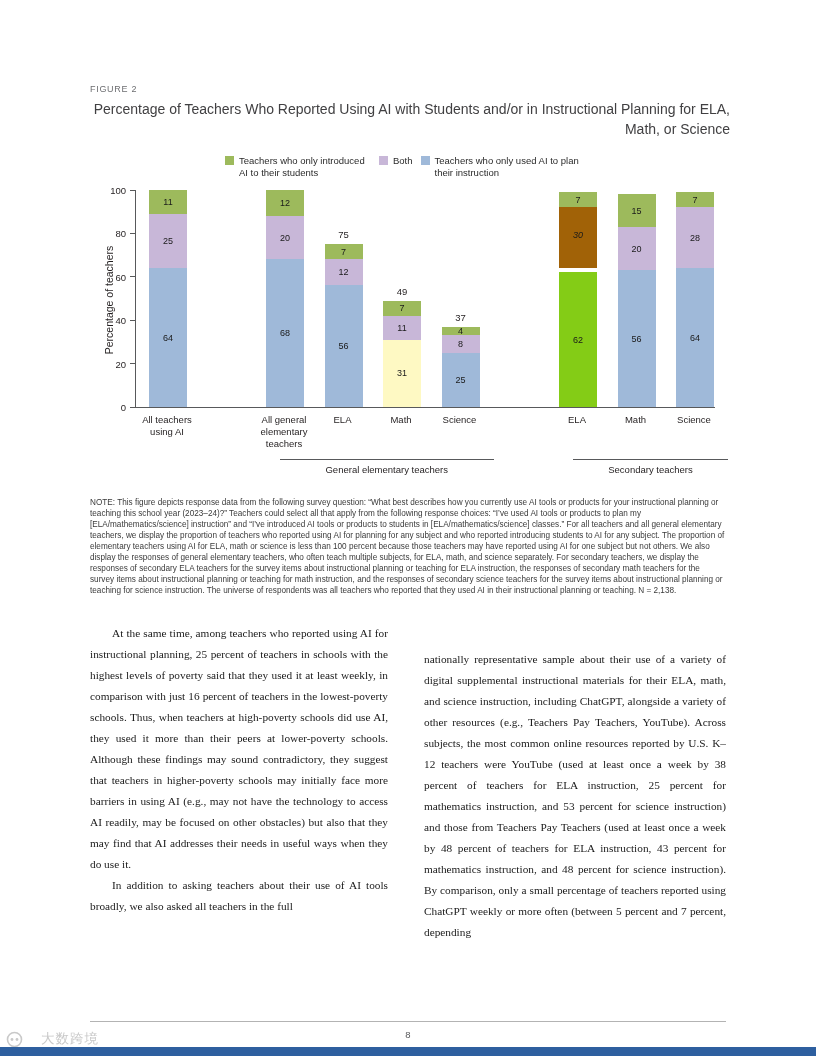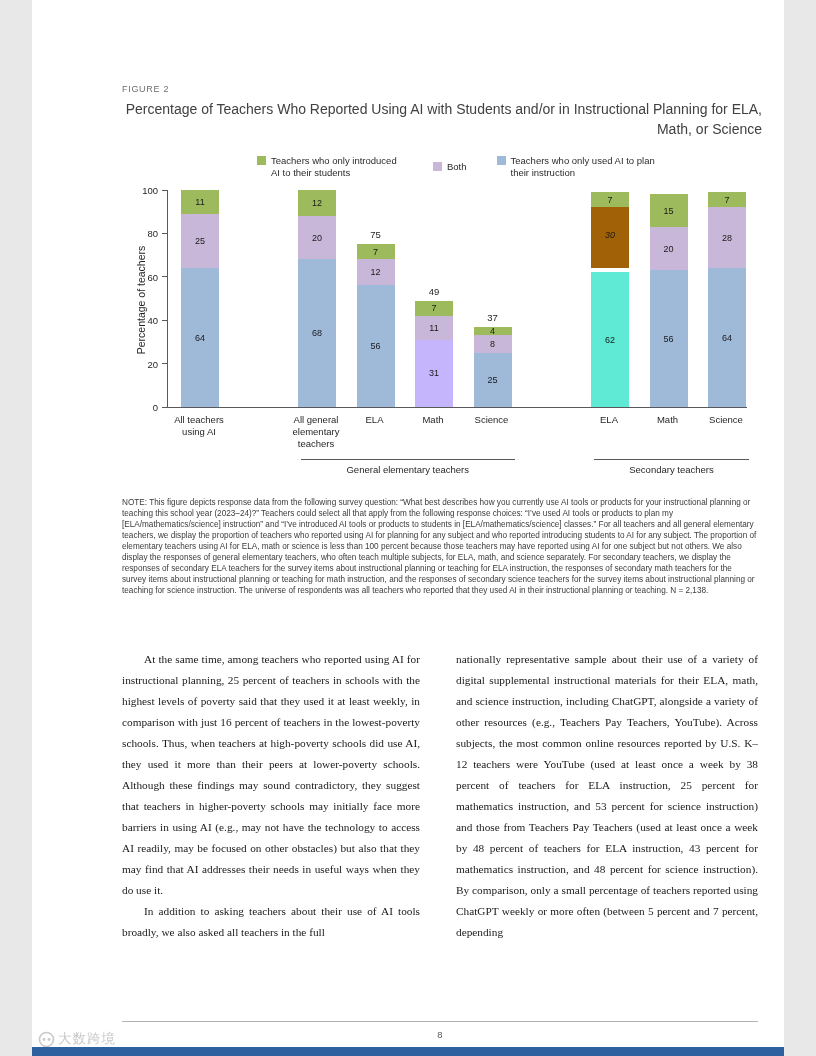--- a/index.html
+++ b/index.html
@@ -1,29 +1,29 @@
 <!DOCTYPE html>
 <html><head>
 <meta charset="utf-8">
 <style>
   * { box-sizing: border-box; margin: 0; padding: 0; }
   body { margin: 0; background: #e8e8e8; }
   #page {
-    position: relative; width: 752px; height: 1056px; background: #ffffff;
+    position: relative; width: 816px; height: 1056px; background: #ffffff;
     overflow: hidden; font-family: "Liberation Sans", sans-serif; margin: 0 auto;
   }
   #figure-label {
     position: absolute; left: 90px; top: 84px;
     font-size: 9px; letter-spacing: 0.7px; color: #6d6e71;
   }
   #figure-title {
     position: absolute; left: 90px; top: 99px; width: 640px;
     font-size: 14px; line-height: 20px; color: #414042; font-weight: 400; text-align: right;
   }
-  #legend { position: absolute; left: 225px; top: 155px; display: flex; column-gap: 30px; align-items: center; }
+  #legend { position: absolute; left: 225px; top: 155px; display: flex; column-gap: 8px; }
   .legend-item { display: flex; align-items: flex-start; gap: 5px; }
   .swatch { width: 9px; height: 9px; margin-top: 1px; flex: 0 0 auto; }
   .legend-label { font-size: 9.5px; line-height: 12px; color: #2b2b2b; display: inline-block; }
   #chart { position: absolute; left: 135px; top: 191px; width: 580px; height: 300px; }
   #plot {
     position: absolute; left: 0; top: 0; width: 580px; height: 217px;
     border-left: 1px solid #58595b; border-bottom: 1px solid #58595b;
   }
   #ylabel { position: absolute; left: -38px; top: 0; width: 24px; height: 217px; }
   #ylabel span {
@@ -34,37 +34,37 @@
   .ytick { position: absolute; left: -6px; width: 6px; height: 1px; background: #58595b; }
   .yticklabel {
     position: absolute; left: -44px; width: 34px; text-align: right;
     font-size: 9.5px; color: #231f20;
   }
   .segment { position: absolute; display: flex; align-items: center; justify-content: center; overflow: visible; margin-top: 15px; }
   .seg-label { font-size: 9px; color: #1a1a1a; }
   .total-label { position: absolute; text-align: center; font-size: 9.5px; color: #231f20; }
   #xlabels { position: absolute; left: 0; top: 223px; width: 580px; height: 42px; }
   .xlabel { position: absolute; top: 0; width: 92px; text-align: center; font-size: 9.5px; line-height: 12px; color: #231f20; }
-  #groups { position: absolute; left: 4px; top: 268px; width: 580px; height: 30px; }
+  #groups { position: absolute; left: 15px; top: 268px; width: 580px; height: 30px; }
   .group-line { position: absolute; top: 0; height: 1px; background: #58595b; }
   .group-label { position: absolute; top: 5px; text-align: center; font-size: 9.5px; color: #231f20; }
   #note {
     position: absolute; left: 90px; top: 497px; width: 636px;
     font-size: 8.2px; line-height: 11px; color: #3a3a3a; text-align: left;
   }
-  #left-col { position: absolute; left: 90px; top: 649px; width: 298px; }
+  #left-col { position: absolute; left: 90px; top: 623px; width: 298px; }
   #right-col { position: absolute; left: 424px; top: 649px; width: 302px; }
   .para {
     font-family: "Liberation Serif", serif; font-size: 11.3px; line-height: 21px;
     text-align: justify; color: #1a1a1a;
   }
   .para.indent { text-indent: 22px; }
   #footer-line { position: absolute; left: 90px; top: 1021px; width: 636px; height: 1px; background: #b3b3b3; }
   #page-number { position: absolute; left: 90px; top: 1029px; width: 636px; text-align: center; font-size: 9.5px; color: #58595b; }
-  #watermark { position: absolute; left: 6px; top: 1030px; display: flex; align-items: center; gap: 3px; color: #c9c9c9; }
+  #watermark { position: absolute; left: 6px; top: 1030px; display: flex; align-items: center; gap: 18px; color: #c9c9c9; }
   #watermark-text { font-size: 13.5px; letter-spacing: 1px; }
   #bottom-bar { position: absolute; left: 0; top: 1047px; width: 816px; height: 9px; background: #2e5f9f; }
 </style>
 </head>
 <body>
 
 <div id="page">
 
   <div id="figure-label">FIGURE 2</div>
   <div id="figure-title">Percentage of Teachers Who Reported Using AI with Students and/or in Instructional Planning for ELA, Math, or Science</div>
@@ -122,41 +122,41 @@
         <div class="segment" style="left: 188.5px; bottom: 0px; width: 38px; height: 121.52px; background: rgb(159, 185, 217);">
           <span class="seg-label">56</span>
         </div>
         <div class="segment" style="left: 188.5px; bottom: 121.52px; width: 38px; height: 26.04px; background: rgb(200, 183, 216);">
           <span class="seg-label">12</span>
         </div>
         <div class="segment" style="left: 188.5px; bottom: 147.56px; width: 38px; height: 15.19px; background: rgb(157, 186, 92);">
           <span class="seg-label">7</span>
         </div>
         <div class="total-label" style="left: 188.5px; width: 38px; bottom: 166.75px;">75</div>
-        <div class="segment" style="left: 247px; bottom: 0px; width: 38px; height: 67.27px; background: #c4b5fd;">
+        <div class="segment" style="left: 247px; bottom: 0px; width: 38px; height: 67.27px; background: #fef9c3;">
           <span class="seg-label">31</span>
         </div>
         <div class="segment" style="left: 247px; bottom: 67.27px; width: 38px; height: 23.87px; background: rgb(200, 183, 216);">
           <span class="seg-label">11</span>
         </div>
         <div class="segment" style="left: 247px; bottom: 91.14px; width: 38px; height: 15.19px; background: rgb(157, 186, 92);">
           <span class="seg-label">7</span>
         </div>
         <div class="total-label" style="left: 247px; width: 38px; bottom: 110.33px; margin-top: 40px;">49</div>
         <div class="segment" style="left: 305.5px; bottom: 0px; width: 38px; height: 54.25px; background: rgb(159, 185, 217);">
           <span class="seg-label">25</span>
         </div>
         <div class="segment" style="left: 305.5px; bottom: 54.25px; width: 38px; height: 17.36px; background: rgb(200, 183, 216);">
           <span class="seg-label">8</span>
         </div>
         <div class="segment" style="left: 305.5px; bottom: 71.61px; width: 38px; height: 8.68px; background: rgb(157, 186, 92);">
           <span class="seg-label">4</span>
         </div>
         <div class="total-label" style="left: 305.5px; width: 38px; bottom: 84.29px;">37</div>
-        <div class="segment" style="left: 423px; bottom: 0px; width: 38px; height: 134.54px; background: #5eead4;">
+        <div class="segment" style="left: 423px; bottom: 0px; width: 38px; height: 134.54px; background: #84cc16;">
           <span class="seg-label">62</span>
         </div>
         <div class="segment" style="left: 423px; bottom: 139px; width: 38px; height: 65.1px; background: #a16207; font-style: italic;">
           <span class="seg-label">30</span>
         </div>
         <div class="segment" style="left: 423px; bottom: 199.64px; width: 38px; height: 15.19px; background: rgb(157, 186, 92);">
           <span class="seg-label">7</span>
         </div>
         <div class="segment" style="left: 481.5px; bottom: 0px; width: 38px; height: 136.71px; background: rgb(159, 185, 217);">
           <span class="seg-label">56</span>

